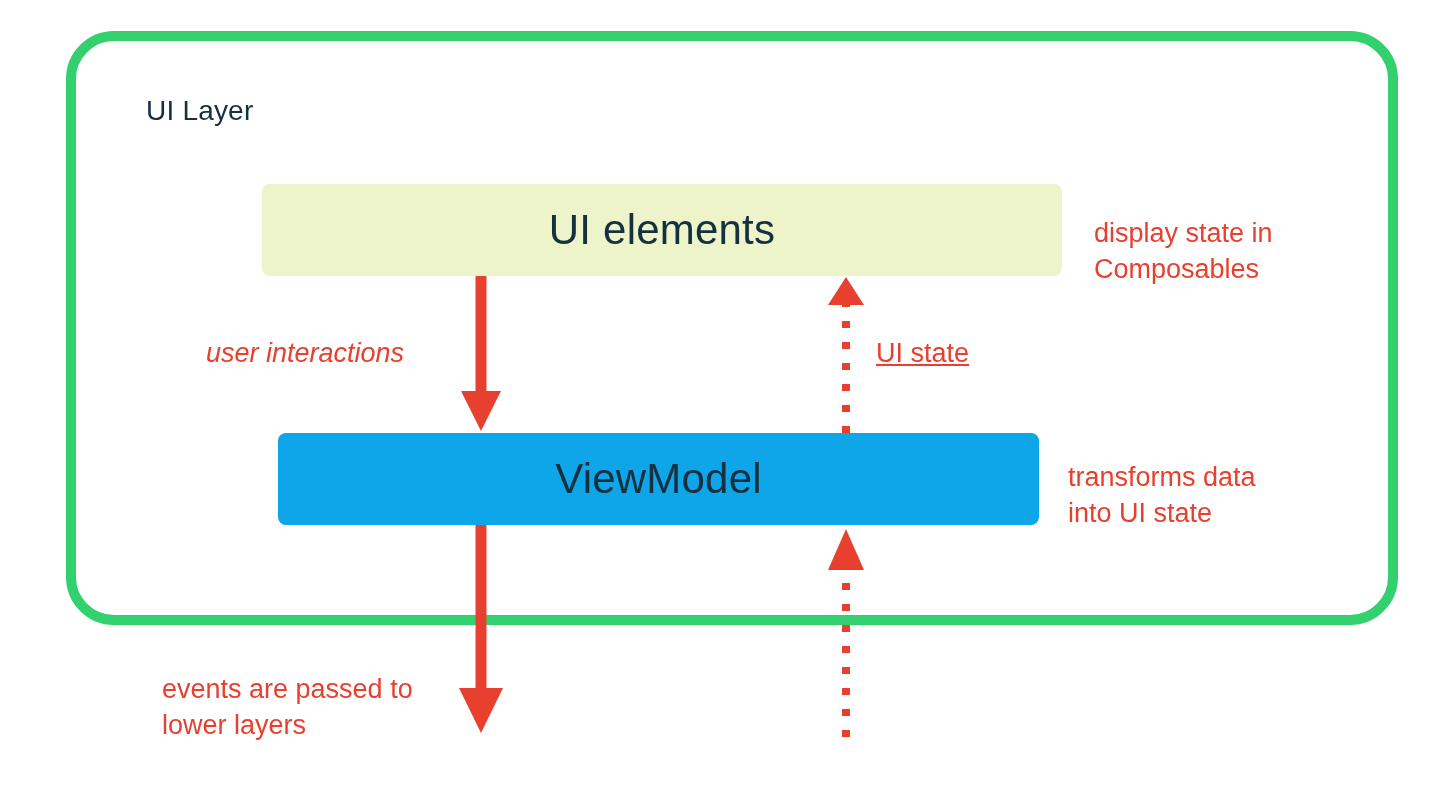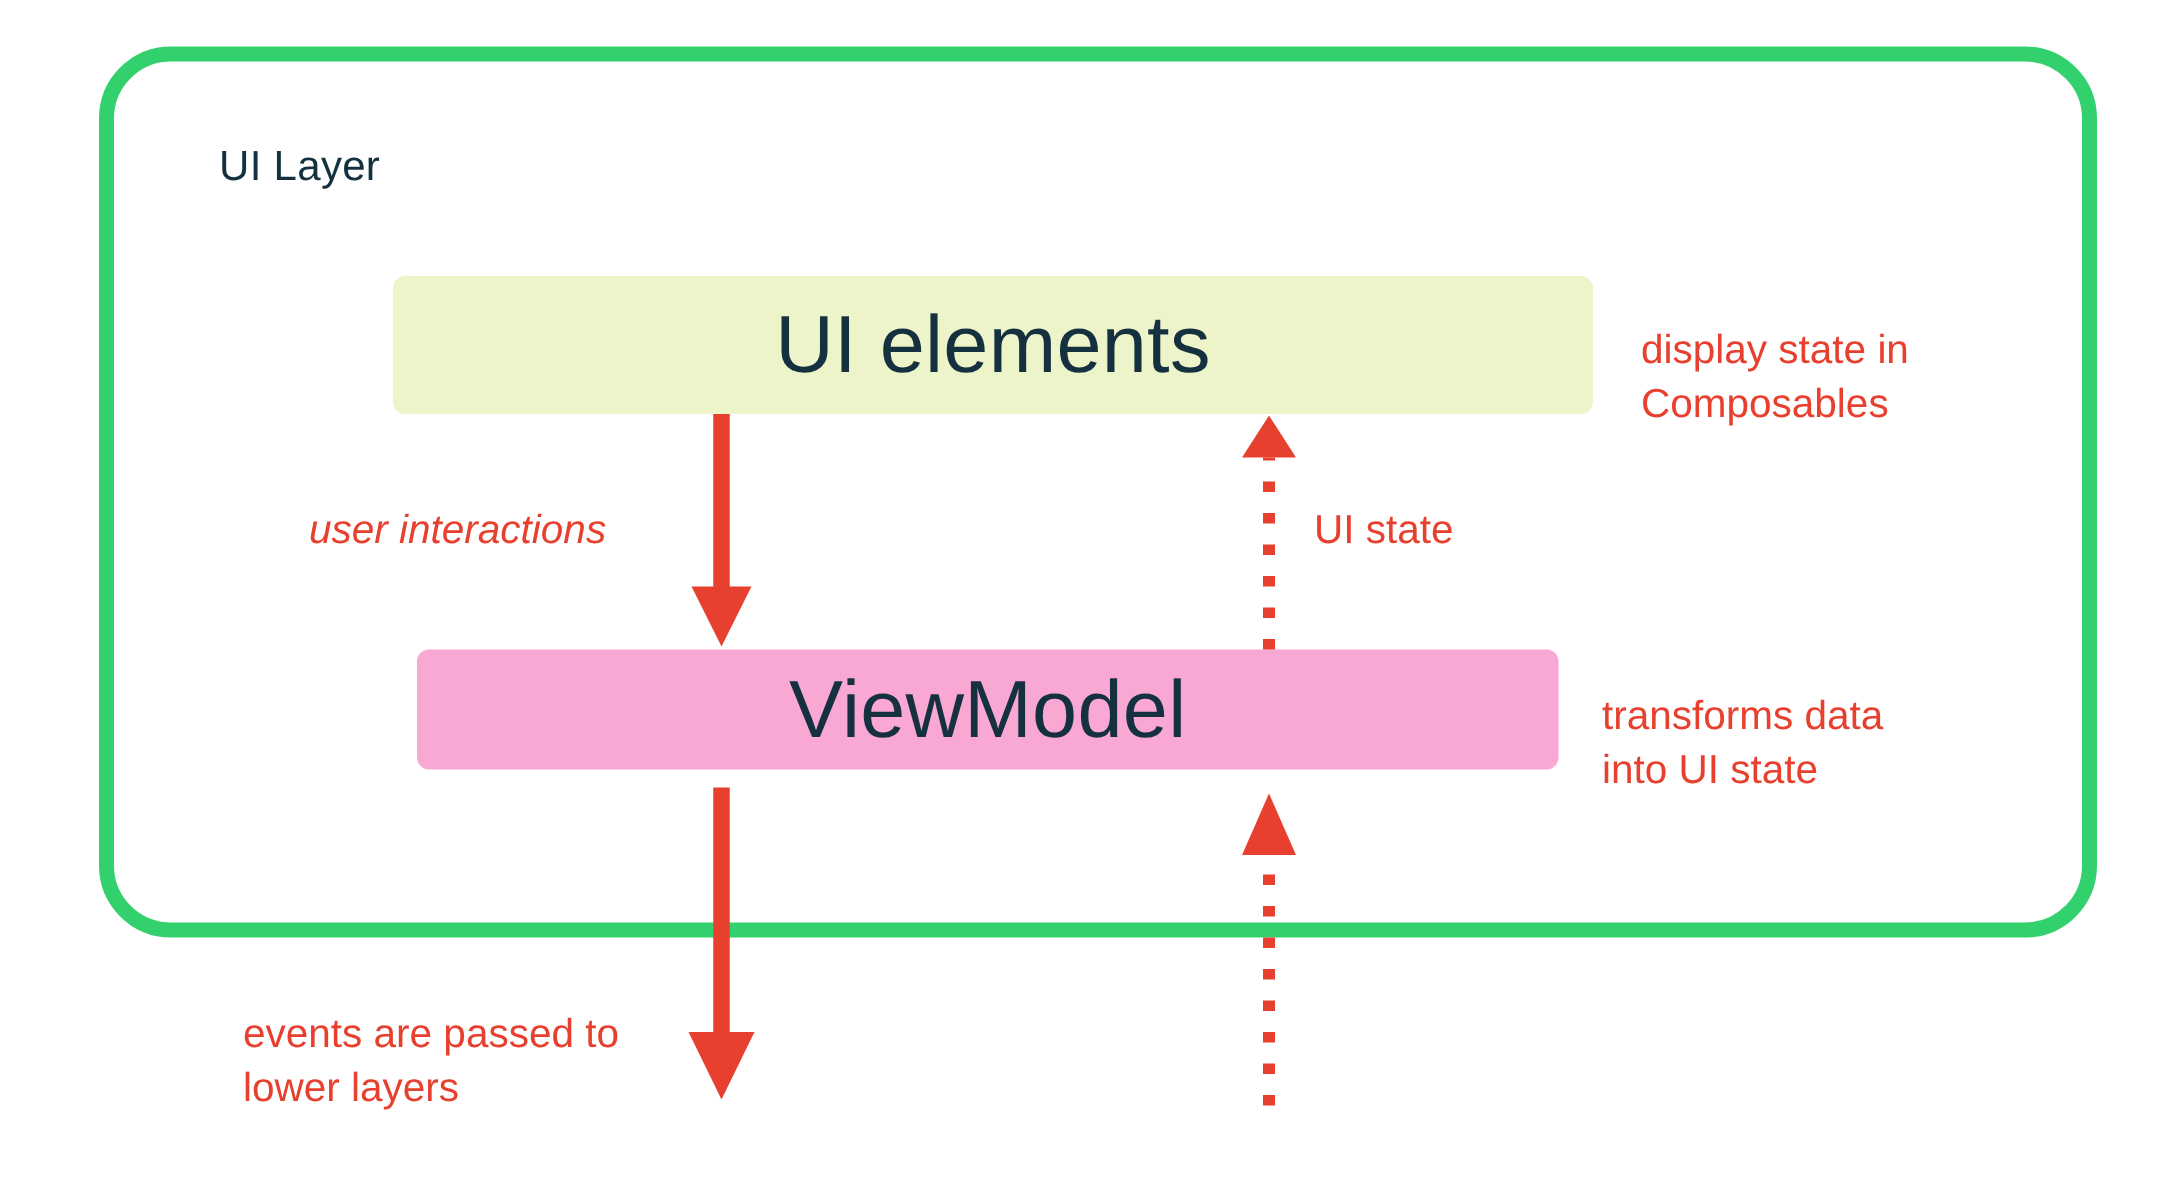--- a/index.html
+++ b/index.html
@@ -45,50 +45,50 @@
 
   
   .box {
     position: absolute;
     box-sizing: border-box;
     display: flex;
     align-items: center;
     justify-content: center;
     border-radius: 8px;
     color: #15313f;
-    font-size: 54px;
+    font-size: 42px;
     letter-spacing: 0.2px;
   }
   .box-ui-elements {
     left: 262px;
     top: 184px;
     width: 800px;
     height: 92px;
     background: #edf4ca;
   }
   .box-viewmodel {
     left: 278px;
     top: 433px;
     width: 761px;
-    height: 80px;
-    background: #f9a8d4;
+    height: 92px;
+    background: #0ea5e9;
   }
 
   
   .note {
     position: absolute;
     color: #e8402f;
     font-size: 27px;
     line-height: 1.32;
     white-space: pre-line;
   }
   .note-display-state   { left: 1094px; top: 216px; }
   .note-transforms      { left: 1068px; top: 460px; }
   .note-user-inter      { left: 206px;  top: 336px; font-style: italic; }
-  .note-ui-state        { left: 876px;  top: 336px; }
+  .note-ui-state        { left: 876px;  top: 336px; text-decoration: underline; }
   .note-events-passed   { left: 162px;  top: 672px; }
   .note-data-streams    { left: 876px;  top: 672px; }
 
   
   #arrow-layer {
     position: absolute;
     left: 0;
     top: 0;
     width: 1447px;
     height: 792px;

